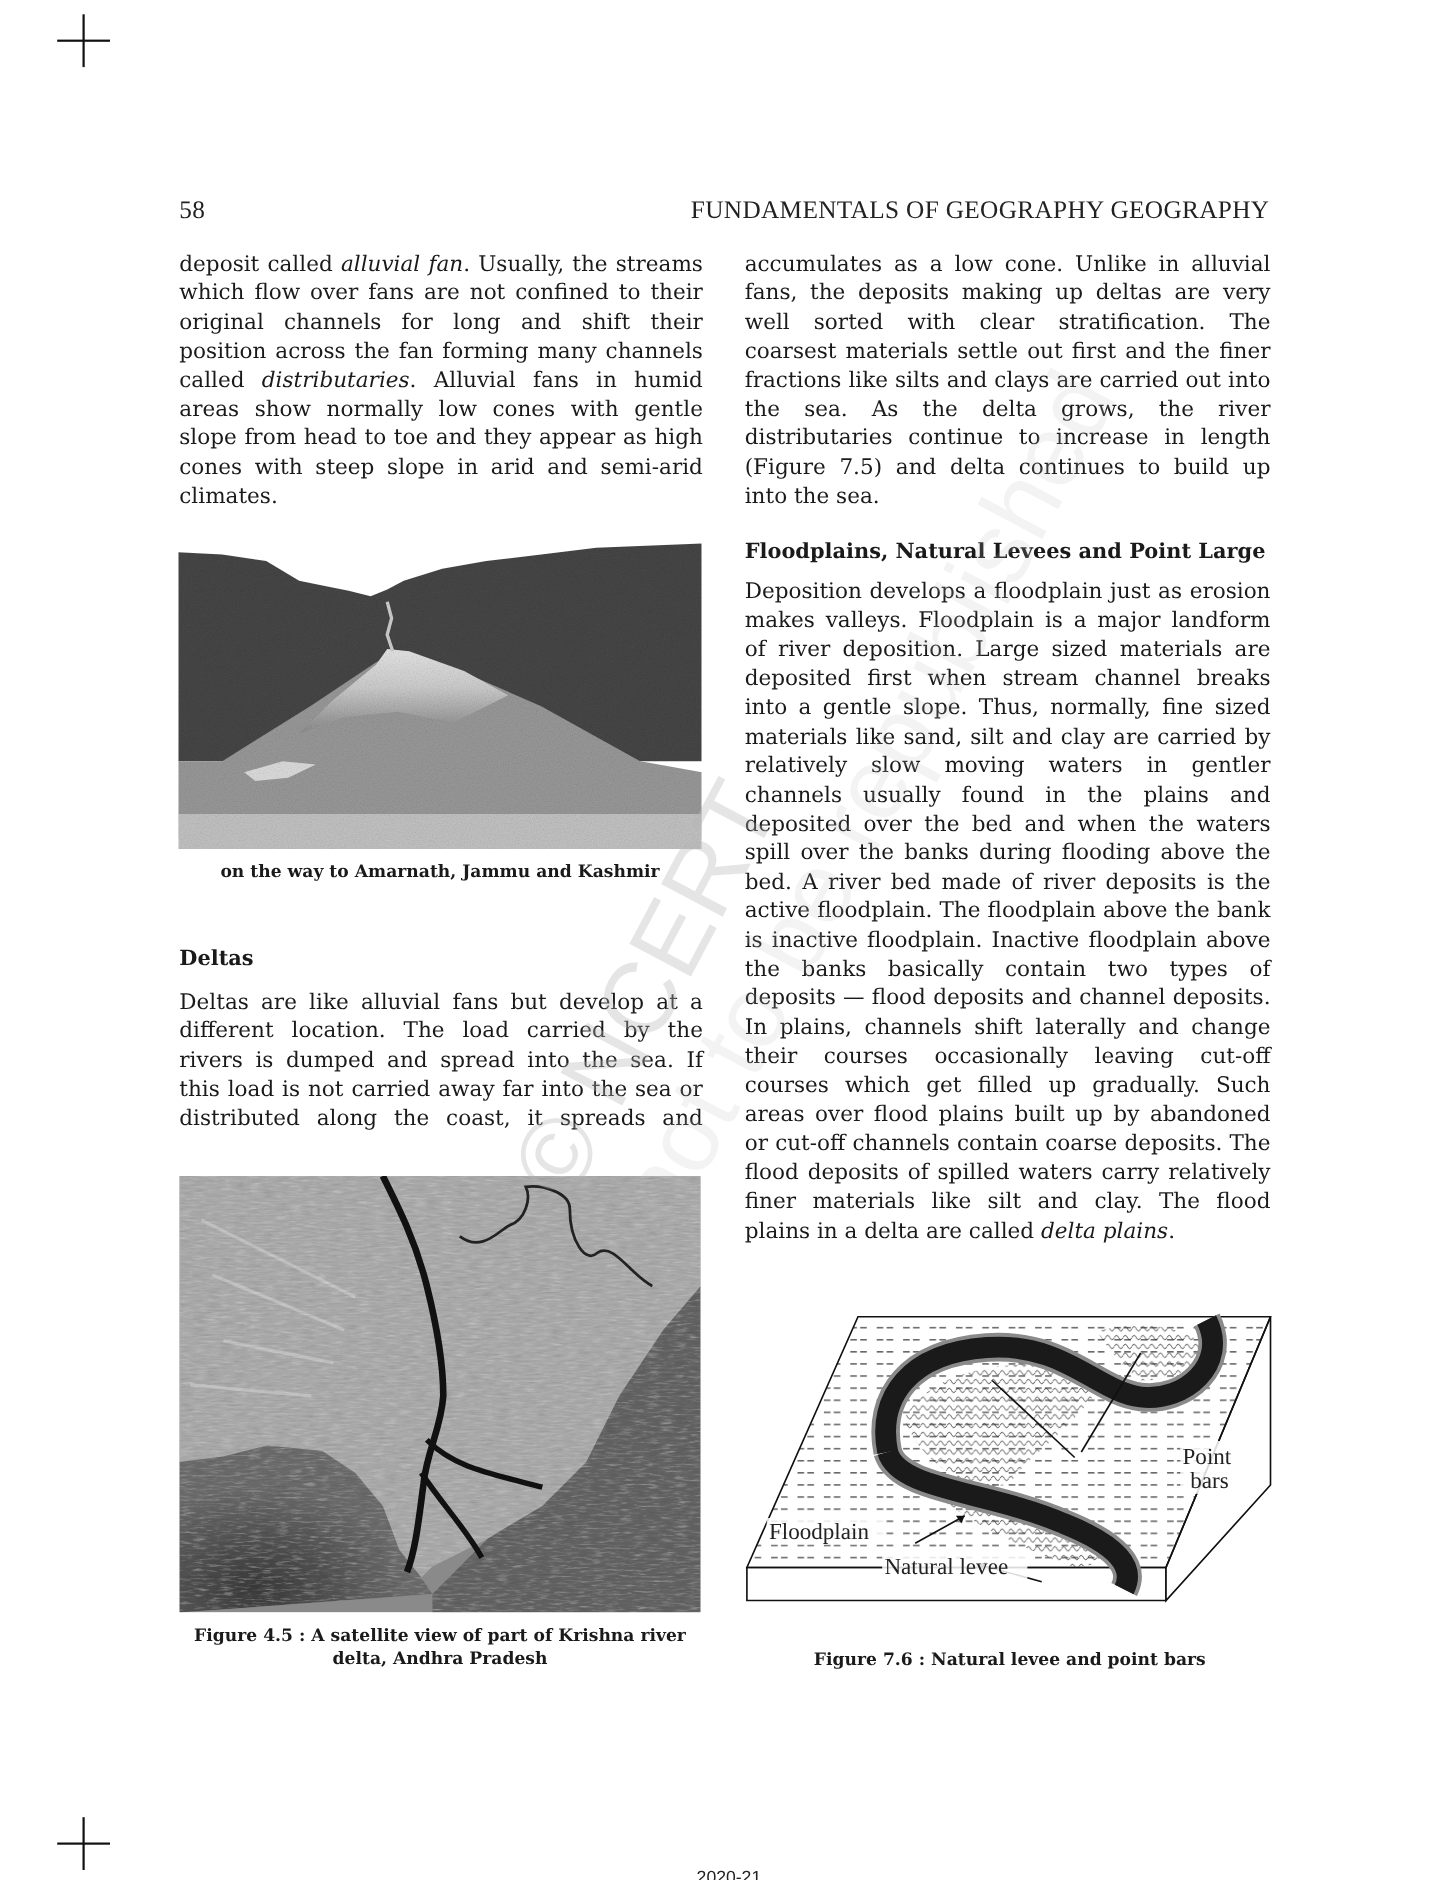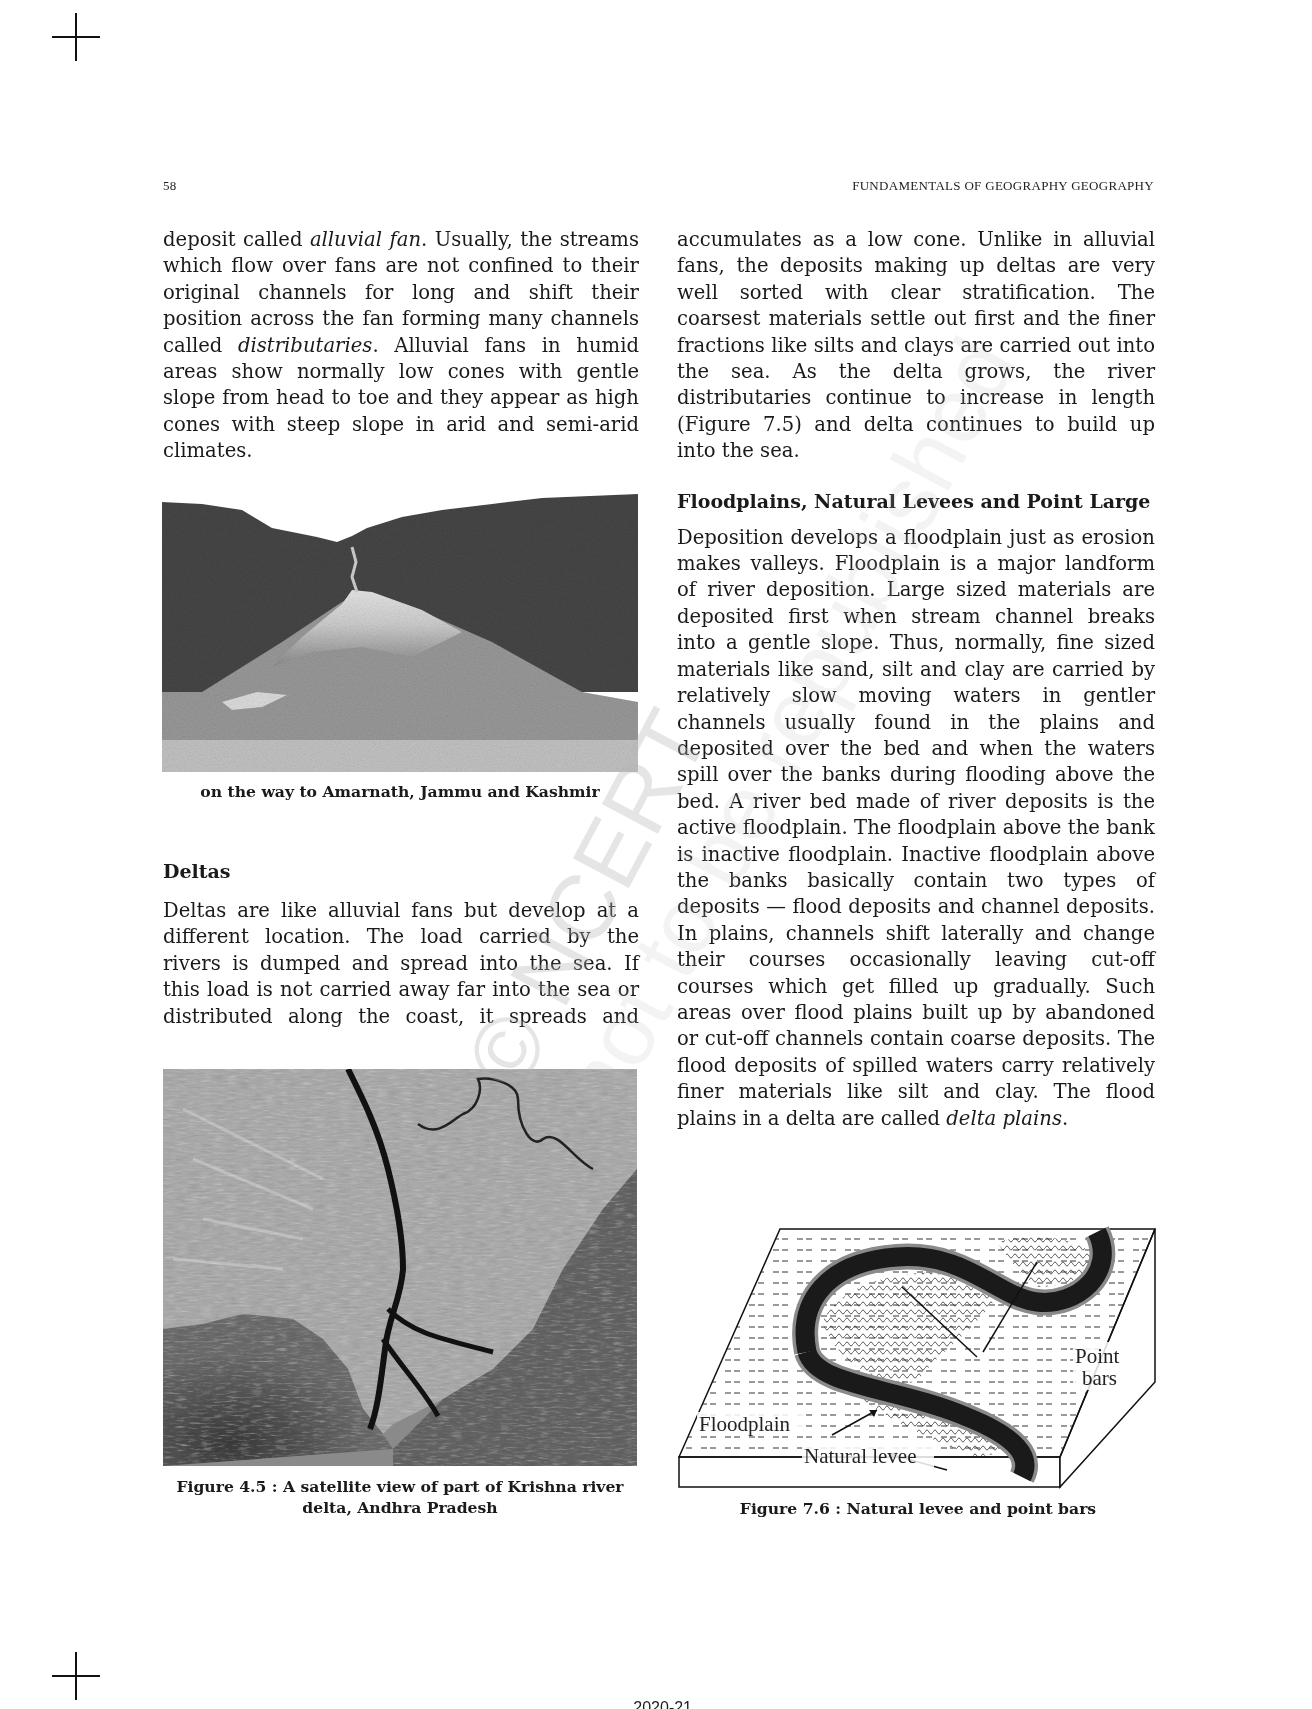--- a/index.html
+++ b/index.html
@@ -1,21 +1,21 @@
 <!DOCTYPE html>
 <html><head>
 <meta charset="utf-8">
 <style>
   html, body { margin:0; padding:0; background:#ffffff; }
   body { width:1312px; height:1709px; position:relative; overflow:hidden;
          font-family:"DejaVu Serif", serif; color:#1a1a1a; }
   .crop { position:absolute; width:48px; height:48px; }
   .crop::before { content:""; position:absolute; left:23px; top:0; width:1.5px; height:48px; background:#111; }
   .crop::after { content:""; position:absolute; left:0; top:23px; width:48px; height:1.5px; background:#111; }
-  .runhead { position:absolute; top:178px; font-family:"Liberation Serif", serif; font-size:13px; color:#222; letter-spacing:0.3px; }
+  .runhead { position:absolute; top:178px; font-family:"Liberation Serif", serif; font-size:23px; color:#222; letter-spacing:0.3px; }
   .col { position:absolute; font-size:19.6px; line-height:26.4px; text-align:justify; }
   .col p { margin:0; }
   .col p.last { text-align-last:left; }
   em { font-style:italic; }
   h3 { font-family:"DejaVu Serif", serif; font-weight:bold; font-size:19px; margin:0; line-height:26px; }
   .figure { position:absolute; overflow:hidden; }
   .caption { position:absolute; font-family:"DejaVu Serif", serif; font-weight:bold; font-size:15.6px; line-height:21px; text-align:center; color:#1a1a1a; }
   .footer { position:absolute; top:1651px; left:620px; width:72px; text-align:right; font-family:"Liberation Sans", sans-serif; font-size:16px; color:#222;margin-top:48px; }
   .watermark { position:absolute; font-family:"Liberation Sans", sans-serif; color:rgba(180,180,180,0.35); transform:rotate(-62deg); transform-origin:left top; white-space:nowrap; pointer-events:none; }
   .fig-label { font-family:"Liberation Serif", serif; font-size:21px; fill:#222; }
@@ -105,21 +105,21 @@
   <div>Figure 4.5 : A satellite view of part of Krishna river</div>
   <div>delta, Andhra Pradesh</div>
 </div>
 
 <div class="col" style="left:677px; top:227px; width:478px;">
   <p class="last">accumulates as a low cone. Unlike in alluvial fans, the deposits making up deltas are very well sorted with clear stratification. The coarsest materials settle out first and the finer fractions like silts and clays are carried out into the sea. As the delta grows, the river distributaries continue to increase in length (Figure 7.5) and delta continues to build up into the sea.</p>
   <h3 style="margin-top:23px;">Floodplains, Natural Levees and Point Large</h3>
   <p class="last" style="margin-top:11px;"><span>Deposition develops a floodplain just as erosion makes valleys. Floodplain is a major landform of river deposition. Large sized materials are deposited first when stream channel breaks into a gentle slope. Thus, normally, fine sized materials like sand, silt and clay are carried by relatively slow moving waters in gentler channels usually found in the plains and deposited over the bed and when the waters spill over the banks during flooding above the bed. A river bed made of river deposits is the active floodplain. The floodplain above the bank is inactive floodplain.  Inactive floodplain above the banks basically contain two types of deposits — flood deposits and channel deposits. In plains, channels shift laterally and change their courses occasionally leaving cut-off courses which get filled up gradually. Such areas over flood plains built up by abandoned or cut-off channels contain coarse deposits. The flood deposits of spilled waters carry relatively finer materials like silt and clay. The flood plains in a delta are called </span><em>delta plains</em><span>.</span></p>
 </div>
 
-<div class="figure" style="left:677px; top:1212px; width:482px; height:285px;">
+<div class="figure" style="left:677px; top:1180px; width:482px; height:285px;">
   <svg width="482" height="285" viewBox="0 0 482 285">
     <defs>
       <pattern id="hatch" width="24" height="11" patternUnits="userSpaceOnUse">
         <line x1="0" y1="5" x2="16" y2="5" stroke="#333" stroke-width="1" stroke-dasharray="6,3"></line>
       </pattern>
       <pattern id="ripples" width="8" height="8" patternUnits="userSpaceOnUse">
         <path d="M0,4 Q2,0 4,4 T8,4" stroke="#222" stroke-width="0.8" fill="none"></path>
       </pattern>
     </defs>
 

